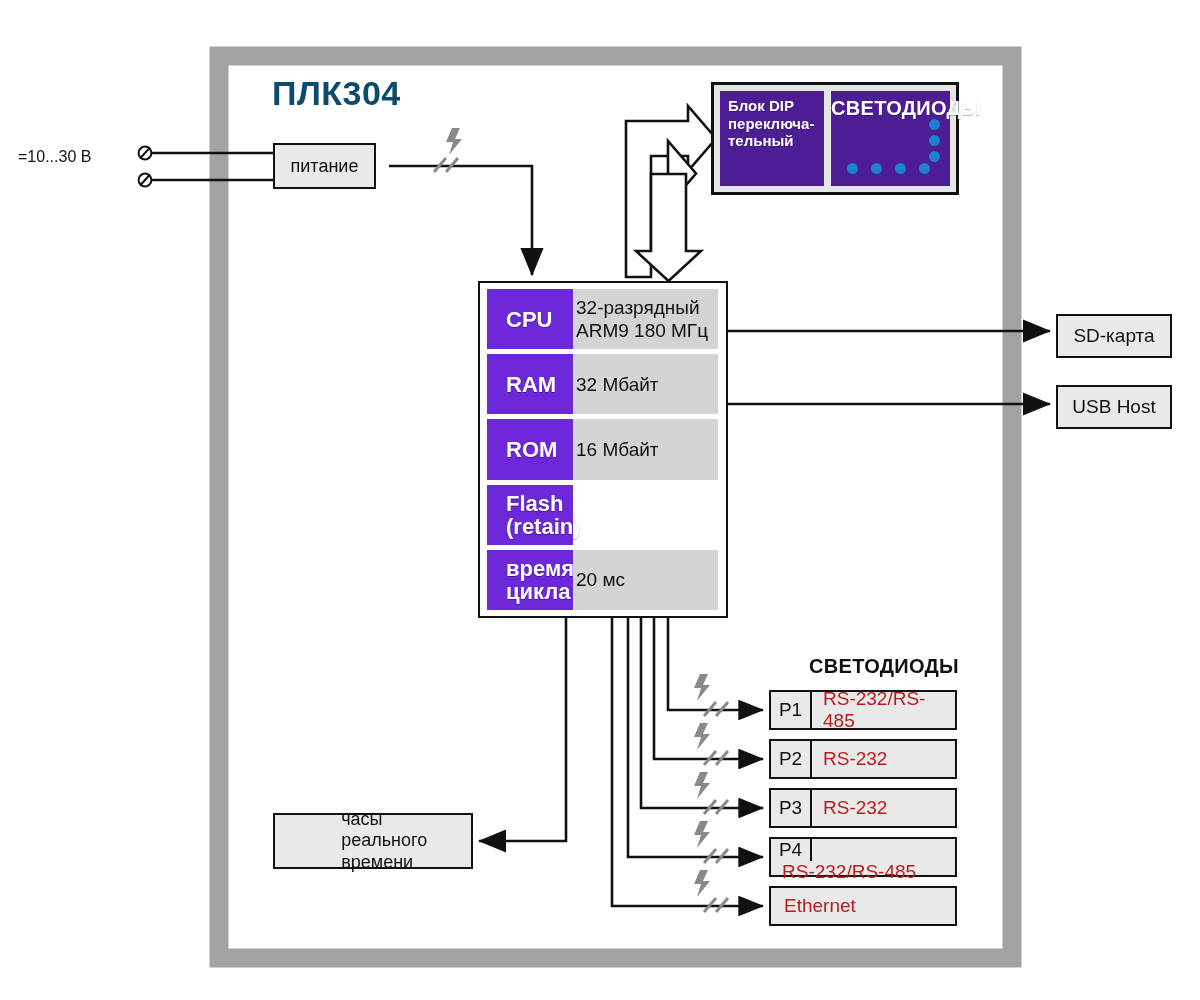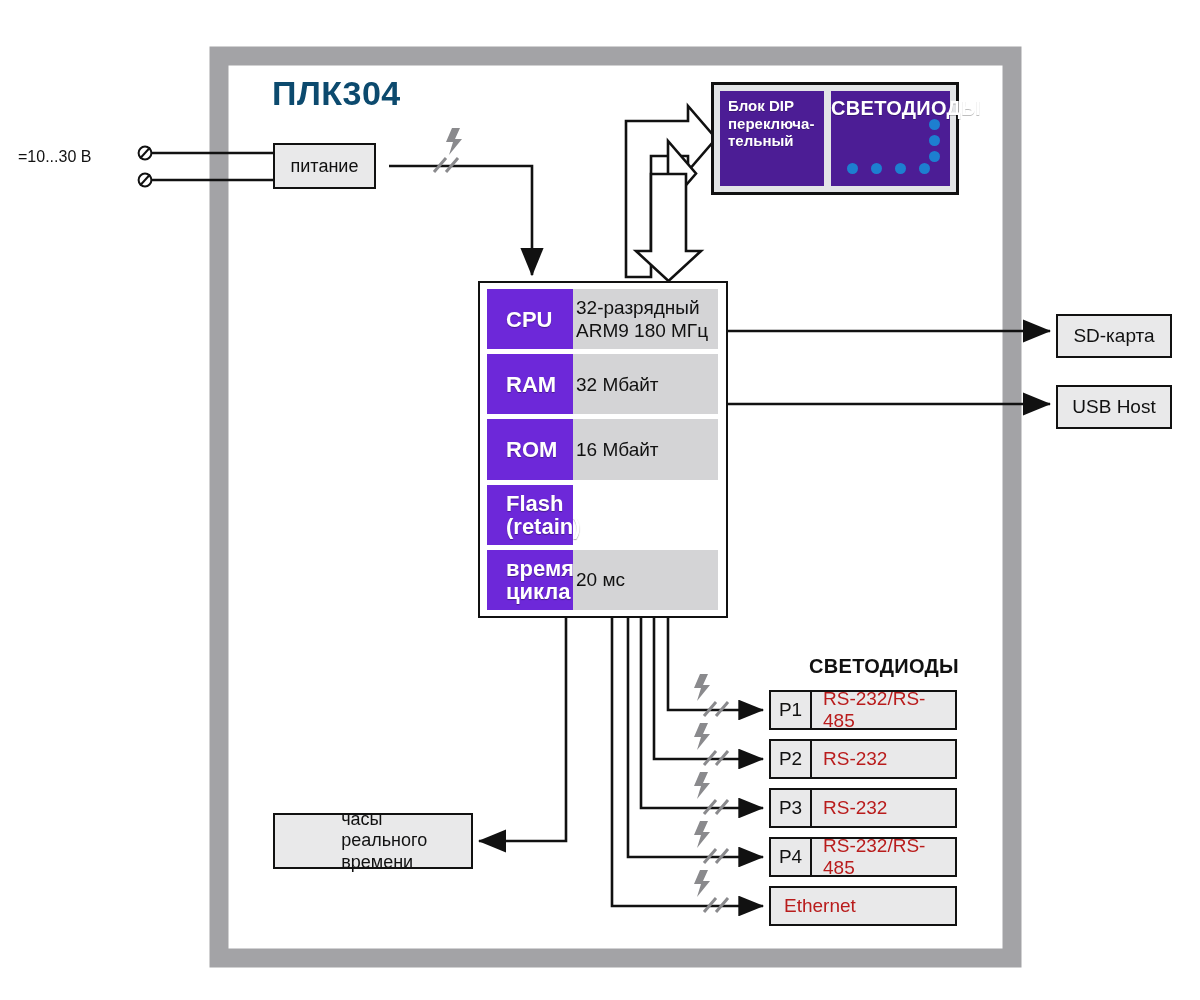--- a/index.html
+++ b/index.html
@@ -404,21 +404,21 @@
     <div class="iface-name">RS-232/RS-485</div>
   </div>
   <div class="iface-box" style="top:739px;">
     <div class="iface-port">P2</div>
     <div class="iface-name">RS-232</div>
   </div>
   <div class="iface-box" style="top:788px;">
     <div class="iface-port">P3</div>
     <div class="iface-name">RS-232</div>
   </div>
-  <div class="iface-box" style="top:837px;">
+  <div class="iface-box" style="top:837px;flex-direction:column;">
     <div class="iface-port">P4</div>
     <div class="iface-name">RS-232/RS-485</div>
   </div>
   <div class="iface-box" style="top:886px;">
     <div class="iface-name solo">Ethernet</div>
   </div>
 
   <div id="rtc-box">
     <span style="width:42px;display:inline-block;"></span>
     <span id="rtc-label">

